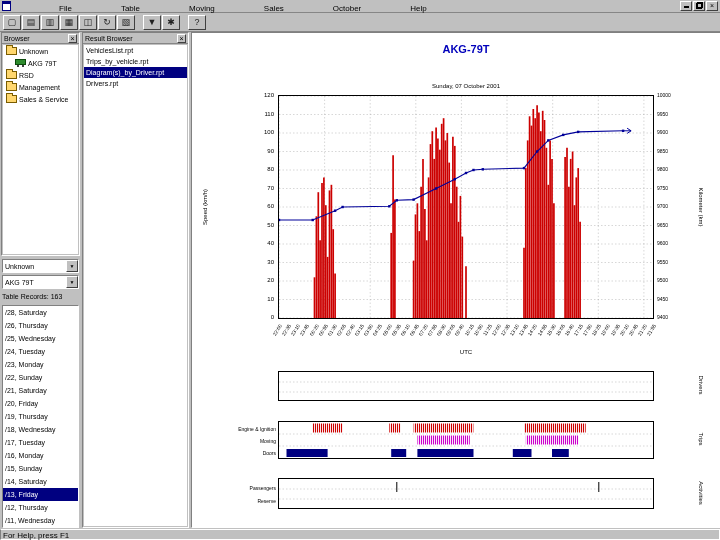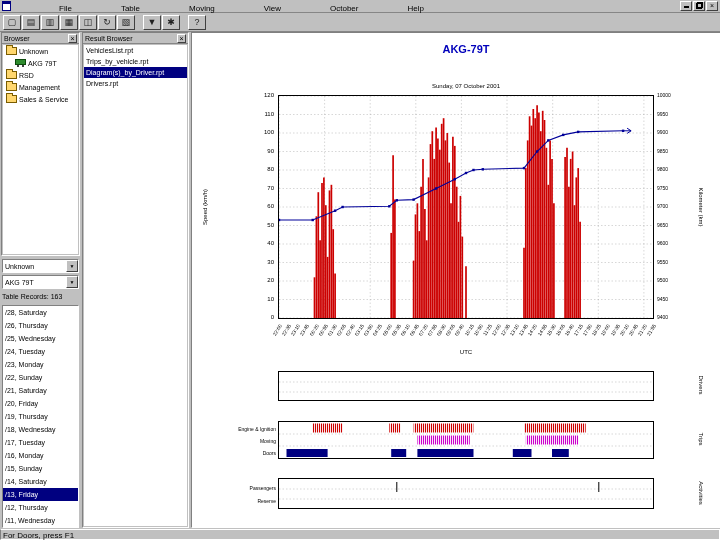--- a/index.html
+++ b/index.html
@@ -81,21 +81,21 @@
   .statusbar{position:absolute;left:0;top:529px;width:720px;height:11px;background:#c0c0c0;border-top:1px solid #fff;}
   .status-text{position:absolute;left:2px;top:1px;font-size:8px;color:#000;}
 </style>
 </head>
 <body>
 
 <div id="app">
 
   <div class="menubar">
     <span class="sysicon"></span>
-    <span id="menu-items"><span class="menu-item">File</span><span class="menu-item">Table</span><span class="menu-item">Moving</span><span class="menu-item">View</span><span class="menu-item">October</span><span class="menu-item">Help</span></span>
+    <span id="menu-items"><span class="menu-item">File</span><span class="menu-item">Table</span><span class="menu-item">Moving</span><span class="menu-item">Sales</span><span class="menu-item">October</span><span class="menu-item">Help</span></span>
     <span class="win-controls">
       <button class="wbtn raised"><span class="glyph-min"></span></button>
       <button class="wbtn raised"><span class="glyph-restore"></span></button>
       <button class="wbtn raised"><span>×</span></button>
     </span>
   </div>
 
   <div class="toolbar" id="toolbar-buttons">
       <button class="tbtn raised"><span>▢</span></button>
       <button class="tbtn raised"><span>▤</span></button>
@@ -425,16 +425,16 @@
     <svg class="band" id="band-activities-svg" viewBox="0 0 374 29" preserveAspectRatio="none">
         <line x1="0" y1="10" x2="374" y2="10" stroke="#9a9a9a" stroke-width="0.4" stroke-dasharray="1.5,2"></line>
         <line x1="0" y1="20" x2="374" y2="20" stroke="#9a9a9a" stroke-width="0.4" stroke-dasharray="1.5,2"></line>
         <line x1="117.8" y1="3" x2="117.8" y2="13" stroke="#000" stroke-width="1"></line>
         <line x1="319.8" y1="3" x2="319.8" y2="13" stroke="#000" stroke-width="1"></line>
       </svg>
     <div class="vlab" style="left:509px;top:460px;">Activities</div>
   </div>
 
   <div class="statusbar sunken">
-    <span class="status-text">For Doors, press F1</span>
+    <span class="status-text">For Help, press F1</span>
   </div>
 
 </div>
 
 </body></html>

